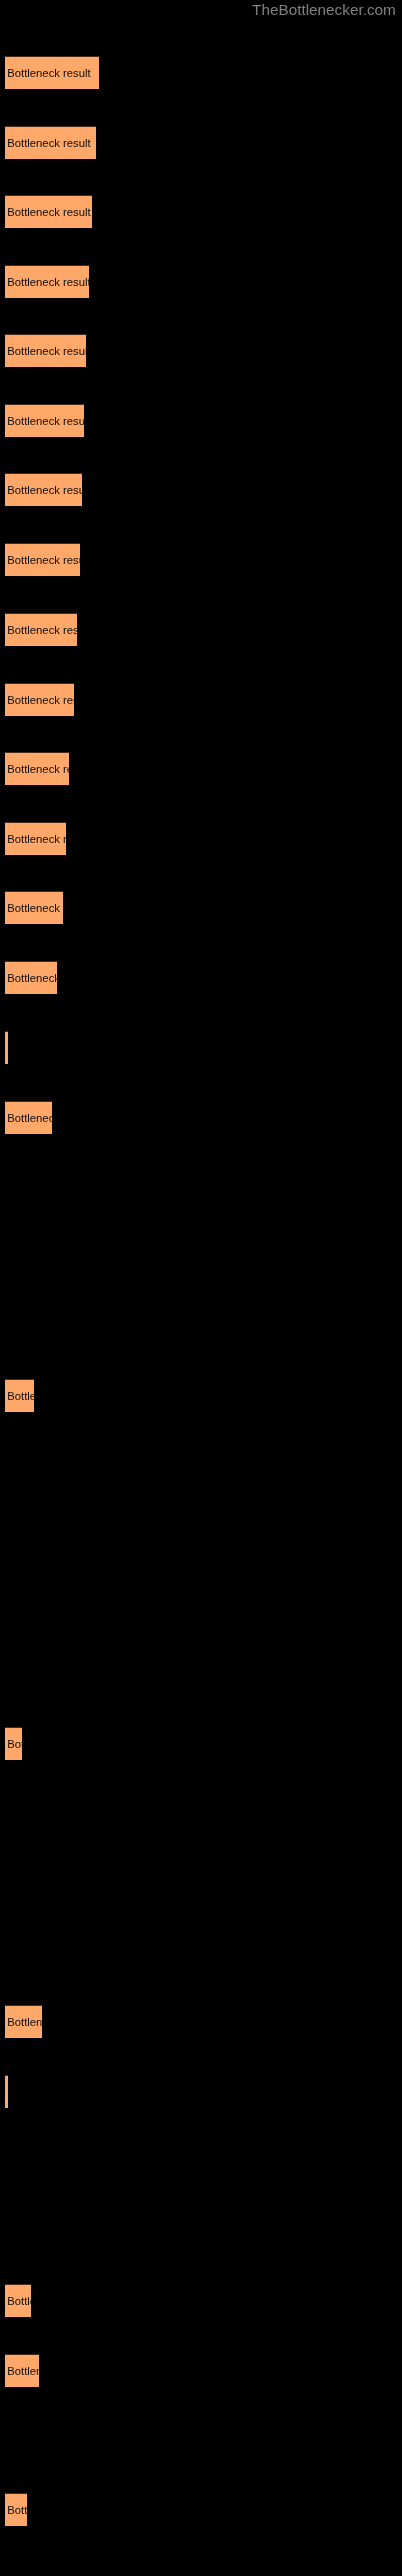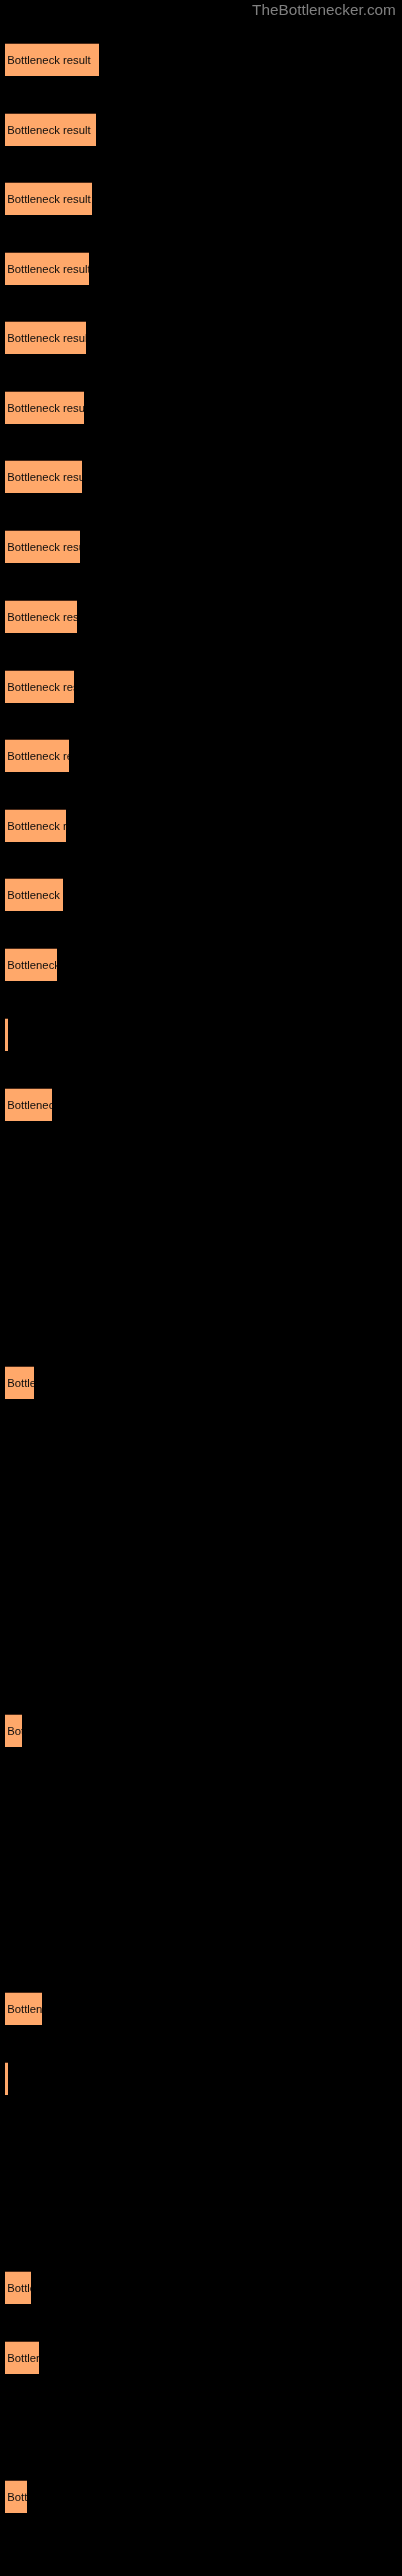--- a/index.html
+++ b/index.html
@@ -36,21 +36,21 @@
   }
   .bar-row {
     position: absolute;
     left: 0;
     width: 403px;
     height: 33px;
   }
   .bar {
     position: absolute;
     left: 4.8px;
-    top: 0;
+    top: 13px;
     height: 33px;
     box-sizing: border-box;
     background: #ffa86a;
     border-top: 1.6px solid #4a2a18;
     overflow: hidden;
     white-space: nowrap;
   }
   .bar-label {
     position: absolute;
     left: 2.4px;

